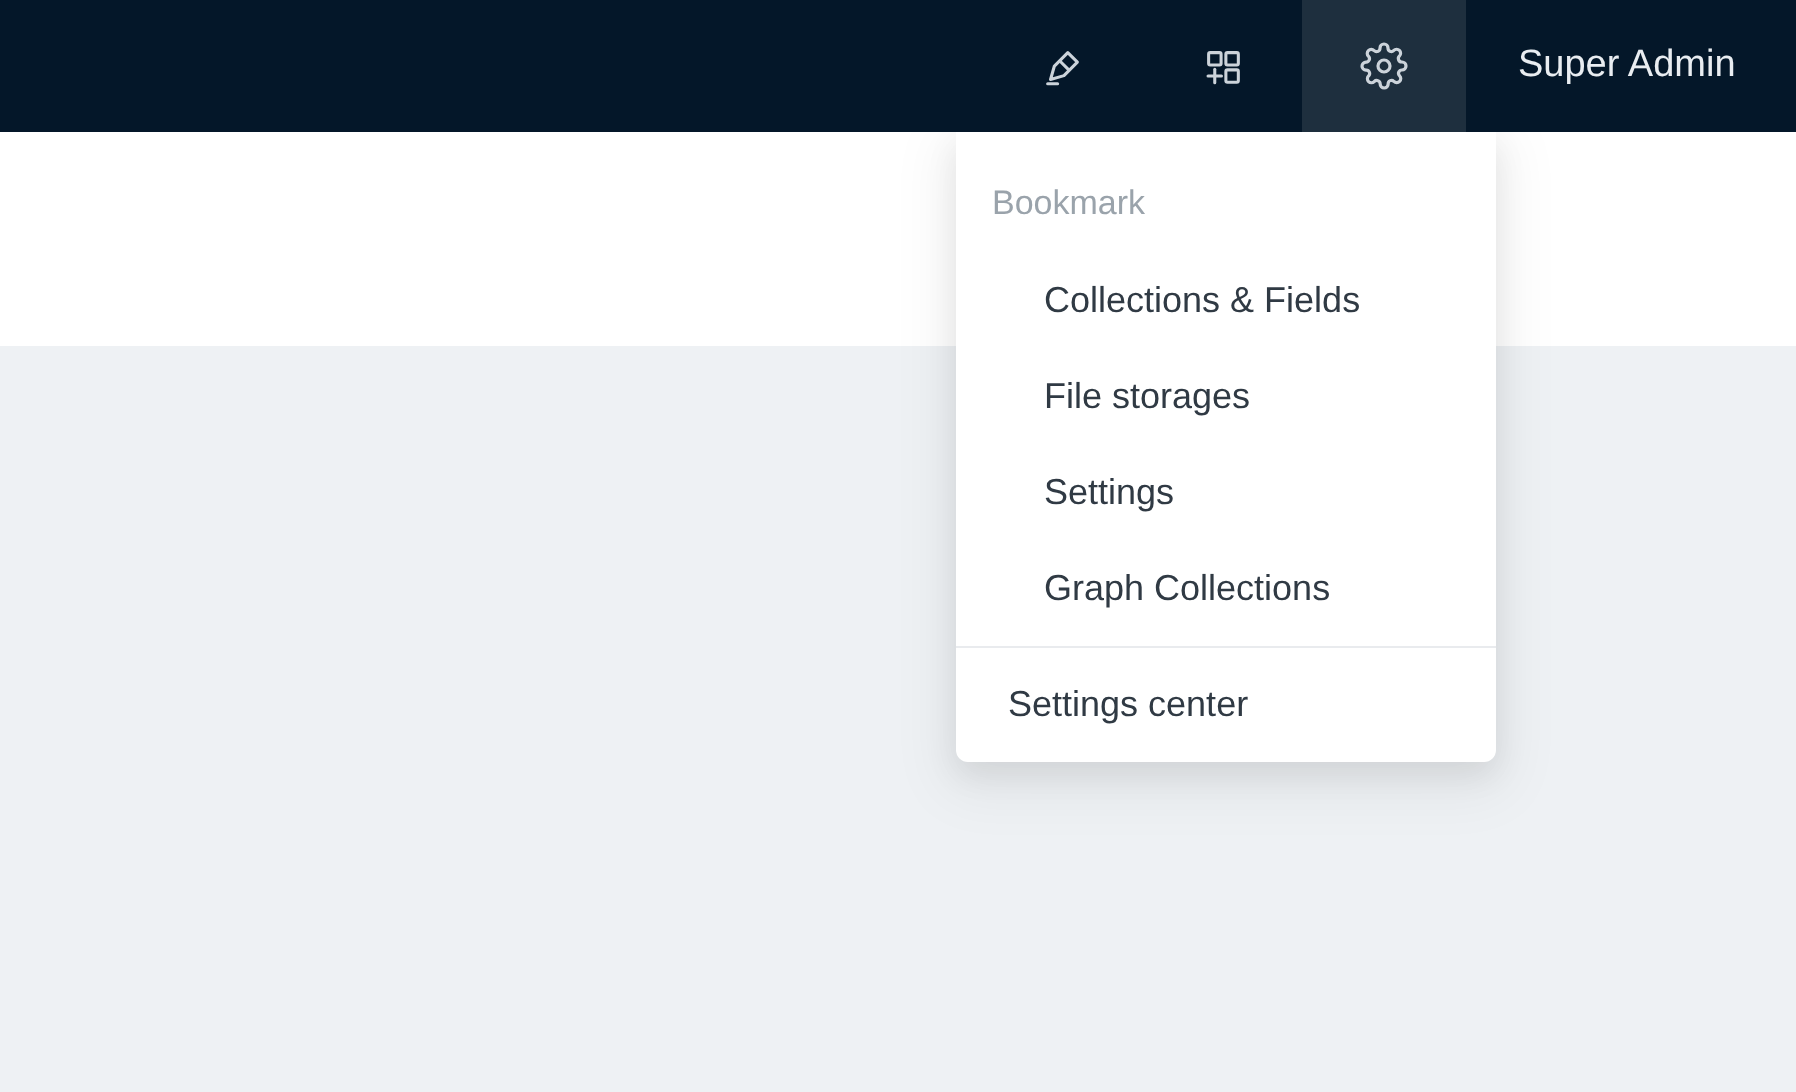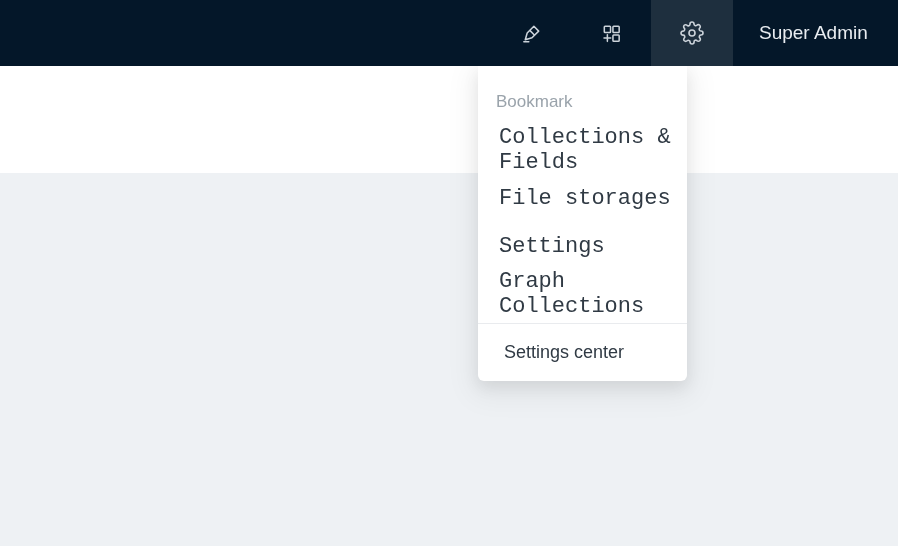--- a/index.html
+++ b/index.html
@@ -36,37 +36,36 @@
   }
 
   
   .white-band {
     position: absolute; top: 66px; left: 0; right: 0; height: 107px;
     background: var(--page_band, #ffffff);
   }
 
   
   .dropdown {
-    position: absolute; left: 478px; top: 66px; width: 209px;
+    position: absolute; left: 478px; top: 66px; width: 270px;
     background: var(--dropdown_bg, #ffffff);
     border-radius: 0 0 6px 6px;
     box-shadow: 0 9px 28px 8px rgba(0,0,0,0.05), 0 6px 16px rgba(0,0,0,0.08);
     z-index: 9;
   }
   .dd-header {
     margin: 22px 18px 0 18px; height: 28px; line-height: 28px;
     font-size: 17px; color: var(--header_text, #9aa3ab);
   }
   .dd-items { margin-top: 10px; }
   .dd-item {
     height: 48px; display: flex; align-items: center;
-    padding-left: 21px; font-size: 22px;
+    padding-left: 44px; font-size: 18px;
     color: var(--item_text, #303a44);
     cursor: pointer;
-    font-family: Liberation Mono, monospace;
   }
   .dd-divider {
     height: 1px; margin-top: 5px;
     background: var(--divider, #e9ebee);
   }
   .dd-footer {
     height: 57px; display: flex; align-items: center;
     padding-left: 26px; font-size: 18px;
     color: var(--item_text, #303a44);
     cursor: pointer; border-radius: 0 0 6px 6px;

